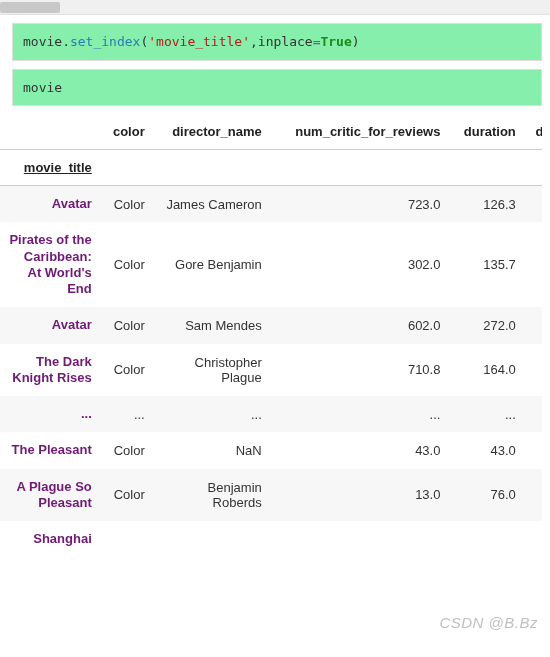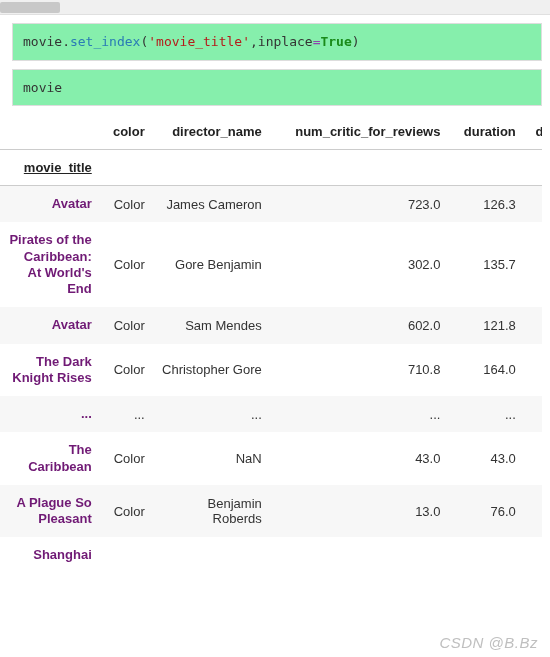--- a/index.html
+++ b/index.html
@@ -85,21 +85,21 @@
   table.df tbody tr:nth-child(even) { background: #ffffff; }
   .idx-label th {
     border-bottom: 1px solid #ccc;
     text-align: center;
     padding-left: 4px;
     text-decoration: underline;
   }
   .watermark {
     position: fixed;
     right: 12px;
-    bottom: 6px;
+    bottom: 26px;
     color: rgba(180,180,180,0.85);
     font-size: 15px;
     font-style: italic;
     letter-spacing: 0.5px;
     pointer-events: none;
   }
   .dir-col {
     max-width: 40px;
   }
   .cut { overflow: hidden; }
@@ -151,41 +151,41 @@
       <td>Gore Benjamin</td>
       <td>302.0</td>
       <td>135.7</td>
       <td class="dir-col"></td>
     </tr>
     <tr>
       <th>Avatar</th>
       <td>Color</td>
       <td>Sam Mendes</td>
       <td>602.0</td>
-      <td>121.8</td>
+      <td>272.0</td>
       <td class="dir-col"></td>
     </tr>
     <tr>
       <th>The Dark Knight Rises</th>
       <td>Color</td>
-      <td style="max-width:90px;white-space:normal;text-align:right;">Christopher Gore</td>
+      <td style="max-width:90px;white-space:normal;text-align:right;">Christopher Plague</td>
       <td>710.8</td>
       <td>164.0</td>
       <td class="dir-col"></td>
     </tr>
     <tr>
       <th>...</th>
       <td>...</td>
       <td>...</td>
       <td>...</td>
       <td>...</td>
       <td class="dir-col">...</td>
     </tr>
     <tr>
-      <th>The Caribbean</th>
+      <th>The Pleasant</th>
       <td>Color</td>
       <td>NaN</td>
       <td>43.0</td>
       <td>43.0</td>
       <td class="dir-col"></td>
     </tr>
     <tr>
       <th>A Plague So Pleasant</th>
       <td>Color</td>
       <td style="max-width:90px;white-space:normal;text-align:right;">Benjamin Roberds</td>

